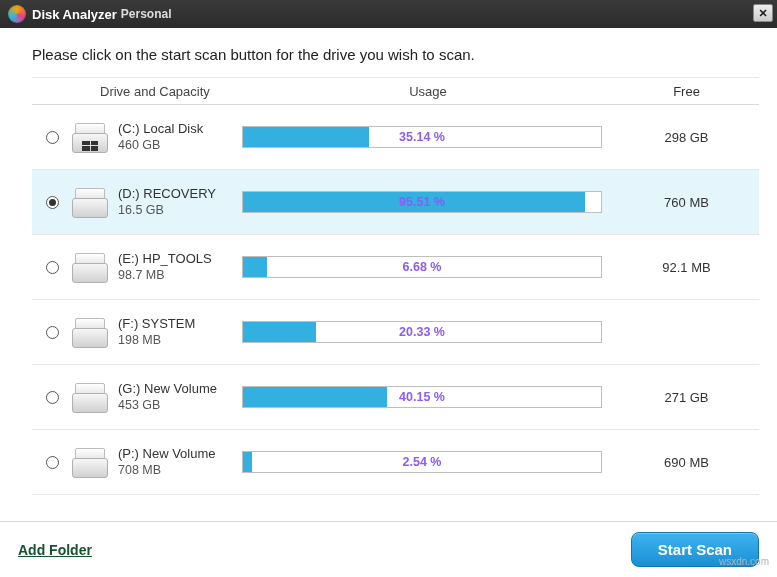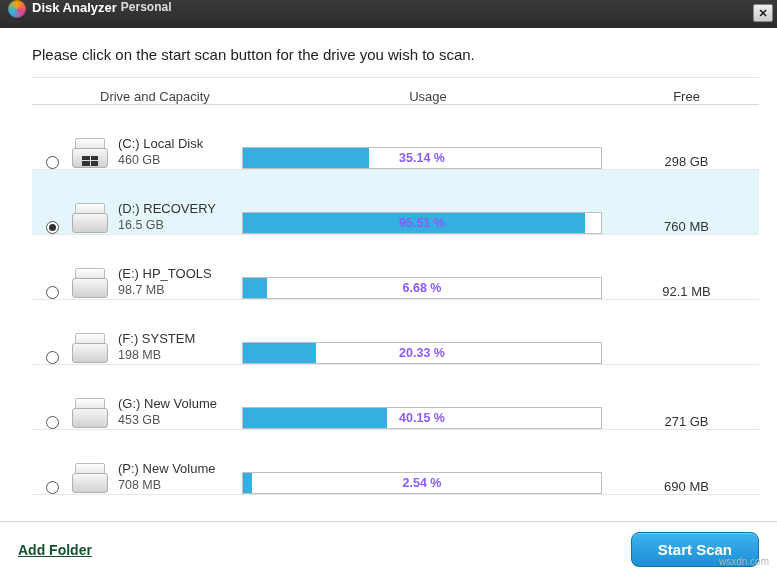--- a/index.html
+++ b/index.html
@@ -1,24 +1,24 @@
 <!DOCTYPE html>
 <html><head>
   <meta charset="utf-8">
   <style>
     * { margin: 0; padding: 0; box-sizing: border-box; font-family: "Segoe UI", Arial, sans-serif; }
     body { width: 777px; height: 577px; background: #fff; display: flex; flex-direction: column; }
-    .titlebar { background: linear-gradient(#3a3a3a, #2b2b2b); height: 28px; display: flex; align-items: flex-start; color: #fff; position: relative; }
+    .titlebar { background: linear-gradient(#3a3a3a, #2b2b2b); height: 28px; display: flex; align-items: center; color: #fff; position: relative; }
     .titlebar .logo { width: 18px; height: 18px; margin: 0 6px 0 8px; border-radius: 50%; background: conic-gradient(#f7a300, #e83e8c, #2bb8e6, #f7a300); box-shadow: inset 0 0 2px rgba(0,0,0,.4); }
     .titlebar .title-strong { font-weight: 600; font-size: 13px; }
     .titlebar .title-light { font-weight: 700; font-size: 12px; margin-left: 4px; color: #ddd; }
     .titlebar .close { position: absolute; right: 4px; top: 4px; width: 20px; height: 18px; background: linear-gradient(#eee,#ccc); border: 1px solid #888; border-radius: 2px; display:flex; align-items:center; justify-content:center; font-size: 11px; color:#222; cursor:pointer; font-weight:bold; }
     .content { flex: 1; padding: 18px 18px 0 32px; display: flex; flex-direction: column; min-height: 0; }
     .instruction { font-size: 15px; color: #222; margin-bottom: 14px; }
-    .header-row, .drive-row { display: flex; align-items: flex-end; }
+    .header-row, .drive-row { display: flex; align-items: center; }
     .header-row { border-bottom: 1px solid #d8d8d8; border-top: 1px solid #e8e8e8; height: 28px; color: #444; font-size: 13px; }
     .col-radio { width: 40px; display:flex; justify-content:center; }
     .col-drive { width: 170px; display:flex; align-items:center; }
     .col-usage { flex: 1; display:flex; align-items:center; }
     .col-free { width: 145px; text-align:center; font-size:13px; color:#333; }
     .header-row .col-drive, .header-row .col-usage, .header-row .col-free { justify-content: center; text-align: center; }
     .header-row .col-drive { justify-content: flex-start; padding-left: 28px; }
     .drives { flex: 1; overflow: auto; min-height: 0; }
     .drive-row { height: 65px; border-bottom: 1px solid #e6e6e6; }
     .drive-row.selected { background: #e4f5fc; }

